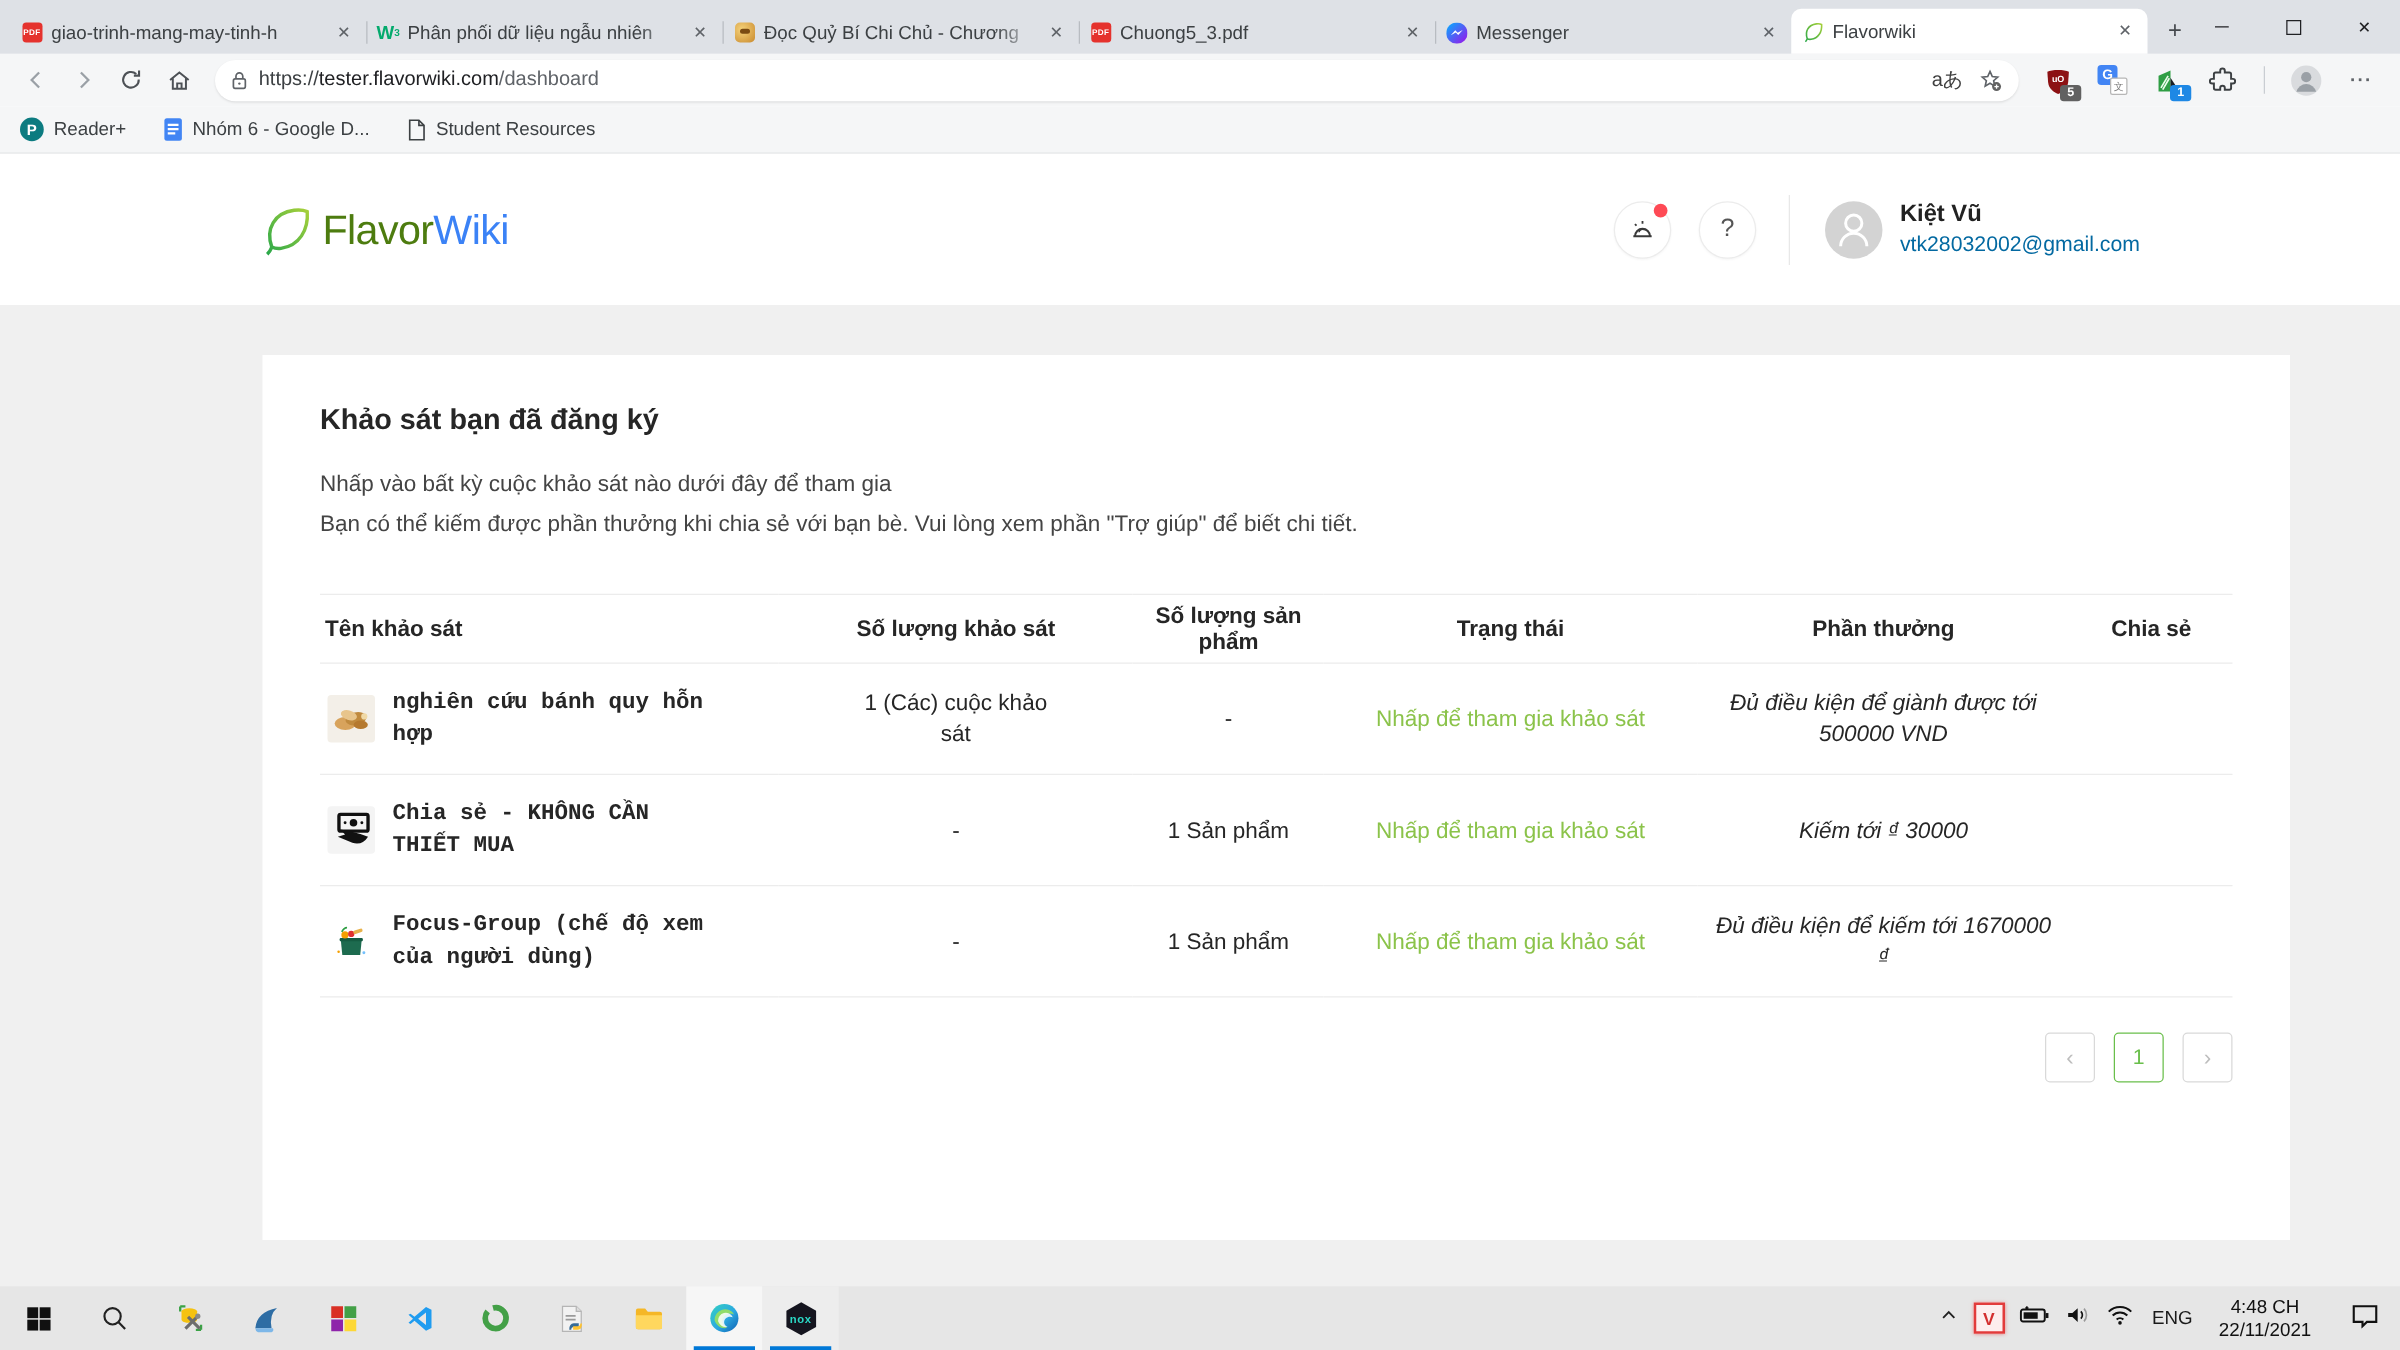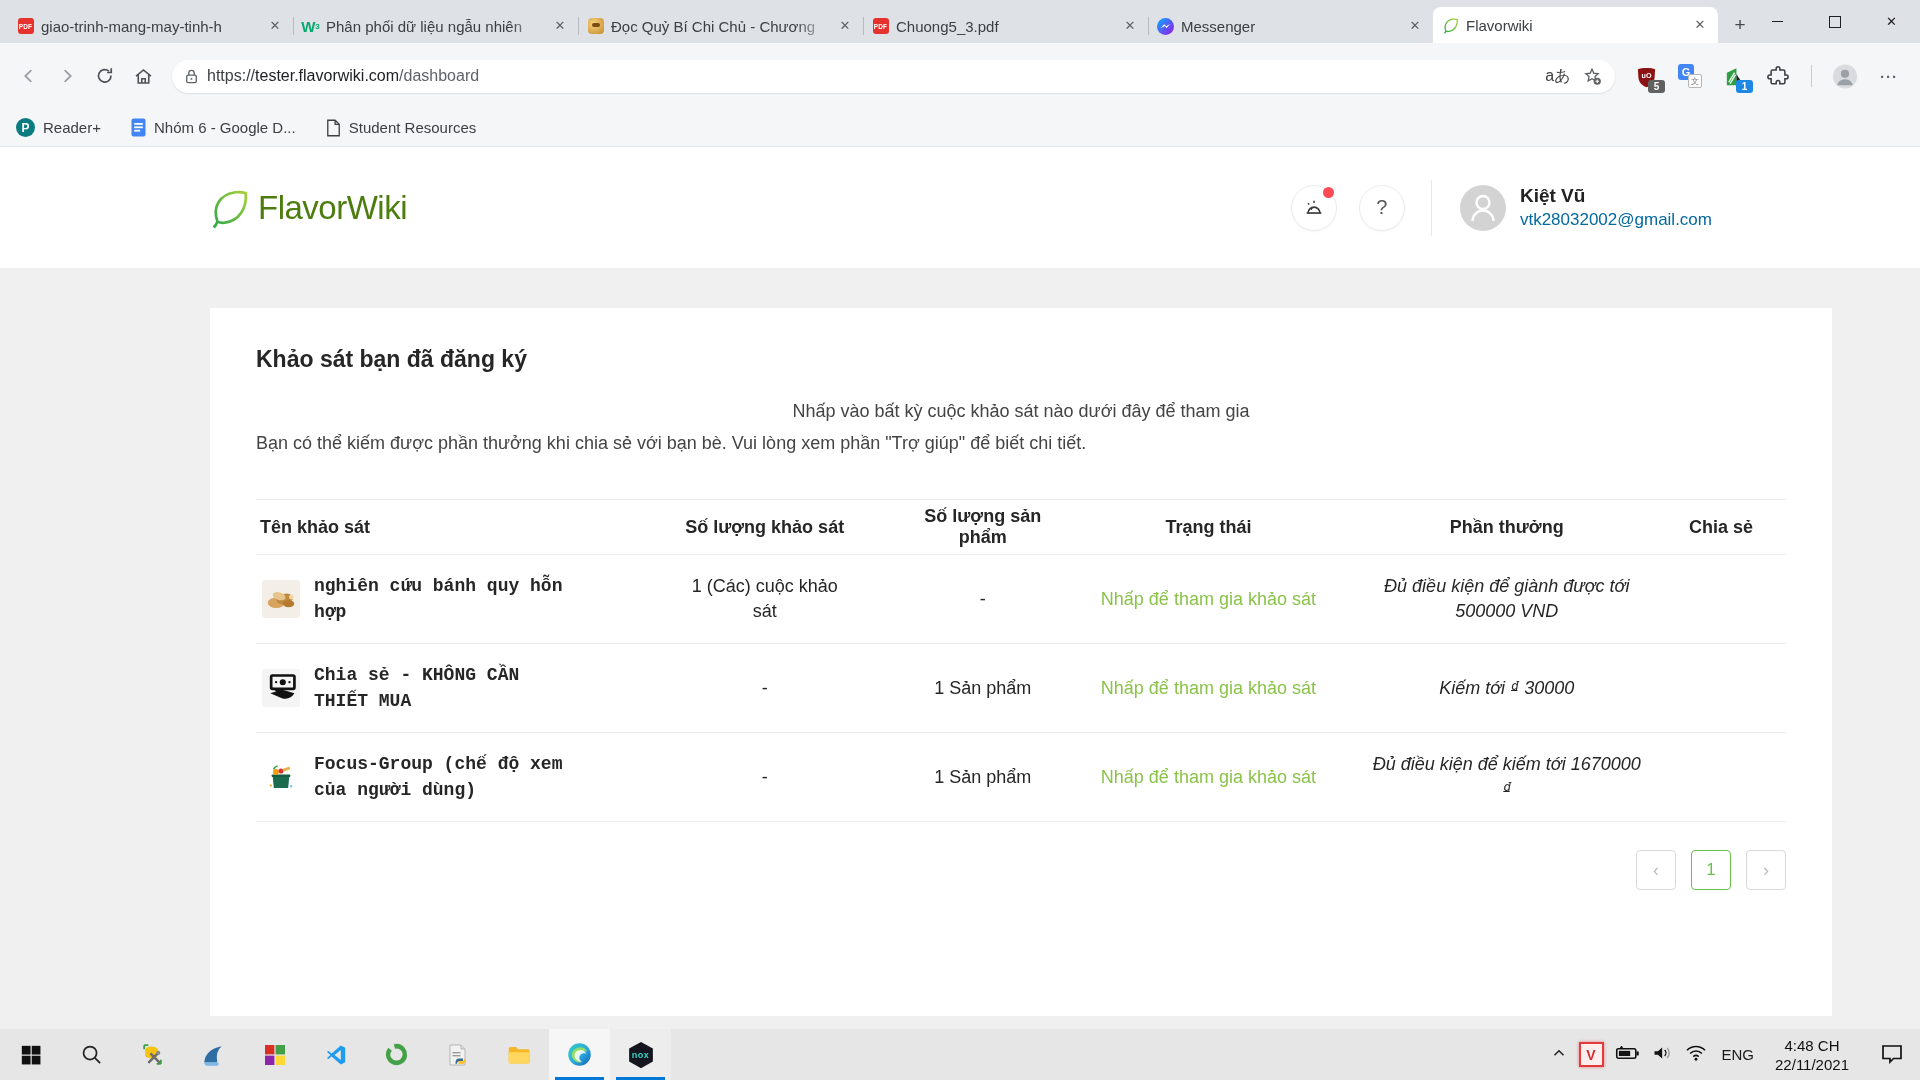--- a/index.html
+++ b/index.html
@@ -22,21 +22,21 @@
   .fav-w3 sup{font-size:8px;}
   .fav-novel{width:16px;height:16px;border-radius:4px;background:radial-gradient(circle at 35% 35%,#f5d27a,#c98a2e);position:relative;}
   .fav-novel::after{content:"";position:absolute;left:4px;top:5px;width:8px;height:4px;border-radius:2px;background:#7a4b12;}
   .newtab{width:28px;height:28px;margin:0 0 4px 8px;display:flex;align-items:center;justify-content:center;font-size:19px;color:#45494d;border-radius:6px;flex:none;}
   .wincontrols{position:absolute;right:0;top:0;height:43px;display:flex;}
   .winbtn{width:57px;height:43px;display:flex;align-items:center;justify-content:center;color:#202124;font-size:13px;}
   .glyph-min{width:11px;height:1px;background:#202124;display:block;}
   .glyph-max{width:10px;height:10px;border:1px solid #202124;display:block;}
 
   
-  .toolbar{height:42px;background:#f5f6f7;display:flex;align-items:center;padding:12px 12px;gap:4px;}
+  .toolbar{height:42px;background:#f5f6f7;display:flex;align-items:center;padding:0 12px;gap:4px;}
   .navbtn{width:34px;height:34px;display:flex;align-items:center;justify-content:center;border-radius:6px;flex:none;}
   .urlpill{flex:1;height:33px;background:#fff;border-radius:17px;display:flex;align-items:center;padding:0 6px 0 12px;margin:0 8px;box-shadow:0 1px 2px rgba(0,0,0,.10);min-width:0;}
   .urltext{font-size:16px;margin-left:8px;white-space:nowrap;overflow:hidden;flex:1;min-width:0;}
   .url-host{color:#202124;}
   .url-scheme{color:#3c4043;}
   .url-path{color:#5f6368;}
   .pillicon{width:34px;height:27px;display:flex;align-items:center;justify-content:center;border-radius:6px;flex:none;}
   .translate-glyph{color:#404040;font-size:16px;}
   .extcluster{display:flex;align-items:center;gap:18px;padding:0 6px;flex:none;}
   .extbtn{width:26px;height:26px;position:relative;display:flex;align-items:center;justify-content:center;flex:none;}
@@ -52,37 +52,37 @@
   
   .bookmarks{height:37px;background:#f5f6f7;border-bottom:1px solid #e2e3e5;display:flex;align-items:center;padding-left:16px;gap:30px;}
   .bookmark{display:flex;align-items:center;gap:8px;font-size:15px;color:#3c4043;}
   .bm-reader{width:19px;height:19px;border-radius:50%;background:#0c7b80;color:#fff;font-size:12px;font-weight:bold;display:flex;align-items:center;justify-content:center;}
 
   
   .siteheader{height:121px;background:#fff;display:flex;align-items:center;padding:0 208px;}
   .logo{display:flex;align-items:center;gap:8px;}
   .logo-text{font-size:33px;letter-spacing:-.5px;}
   .logo-flavor{color:#4d7c0f;}
-  .logo-wiki{color:#4d7c0f;}
+  .logo-wiki{color:#3b82f6;}
   .headright{margin-left:auto;display:flex;align-items:center;}
   .circbtn{width:44px;height:44px;border-radius:50%;border:1px solid #ececec;background:#fff;display:flex;align-items:center;justify-content:center;position:relative;box-shadow:0 1px 2px rgba(0,0,0,.04);}
   .reddot{position:absolute;top:1px;right:2px;width:11px;height:11px;border-radius:50%;background:var(--notification-red,#fe4a55);}
   .help-glyph{font-size:20px;color:#555;}
   .head-divider{width:1px;height:56px;background:#e8e8e8;margin:0 28px 0 26px;}
   .avatar{width:46px;height:46px;border-radius:50%;background:#d3d3d3;display:flex;align-items:center;justify-content:center;}
   .userinfo{margin-left:14px;}
   .username{font-size:19px;font-weight:bold;color:#222;}
   .useremail{font-size:17px;color:#0369a1;margin-top:3px;}
 
   
   .content{height:786px;background:#f0f0f0;position:relative;}
   .card{position:absolute;left:210px;top:40px;width:1622px;height:708px;background:#fff;padding:0 46px;box-sizing:border-box;}
   .card h1{font-size:23px;color:#262626;margin:38px 0 0 0;font-weight:bold;}
   .desc{font-size:18px;color:#444;margin:0;line-height:32px;}
-  .desc-first{margin-top:22px;text-align:center;}
+  .desc-first{margin-top:22px;}
 
   table{width:100%;border-collapse:collapse;margin-top:40px;table-layout:fixed;}
   col.c1{width:24%}col.c2{width:18.5%}col.c3{width:10%}col.c4{width:19.5%}col.c5{width:19.5%}col.c6{width:8.5%}
   thead th{height:54px;font-size:18px;font-weight:bold;color:#262626;border-top:1px solid #ececec;border-bottom:1px solid #ececec;text-align:center;padding:0 6px;}
   thead th:first-child{text-align:left;padding-left:4px;}
   tbody td{border-bottom:1px solid #ececec;font-size:18px;color:#262626;text-align:center;vertical-align:middle;padding:16px 6px;height:56px;}
   .namecell{display:flex;align-items:center;gap:14px;text-align:left;}
   .rowicon{width:38px;height:38px;flex:none;display:flex;align-items:center;justify-content:center;border-radius:3px;}
   .ri-photo{background:#f3efe8;}
   .ri-gray{background:#f4f4f4;}

